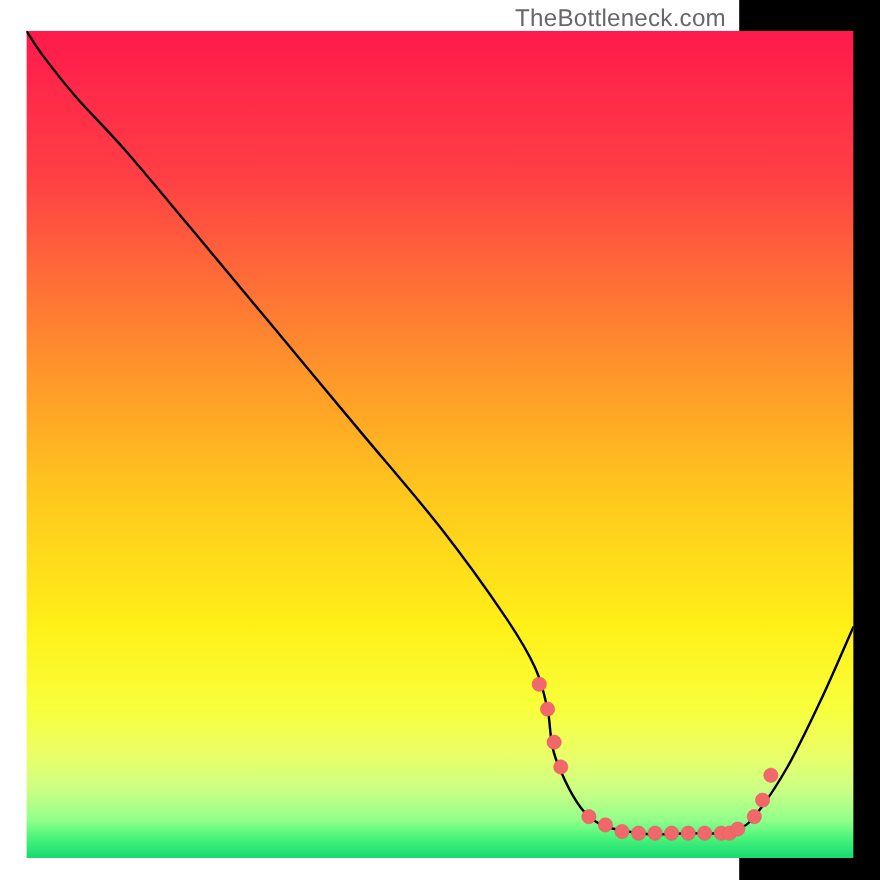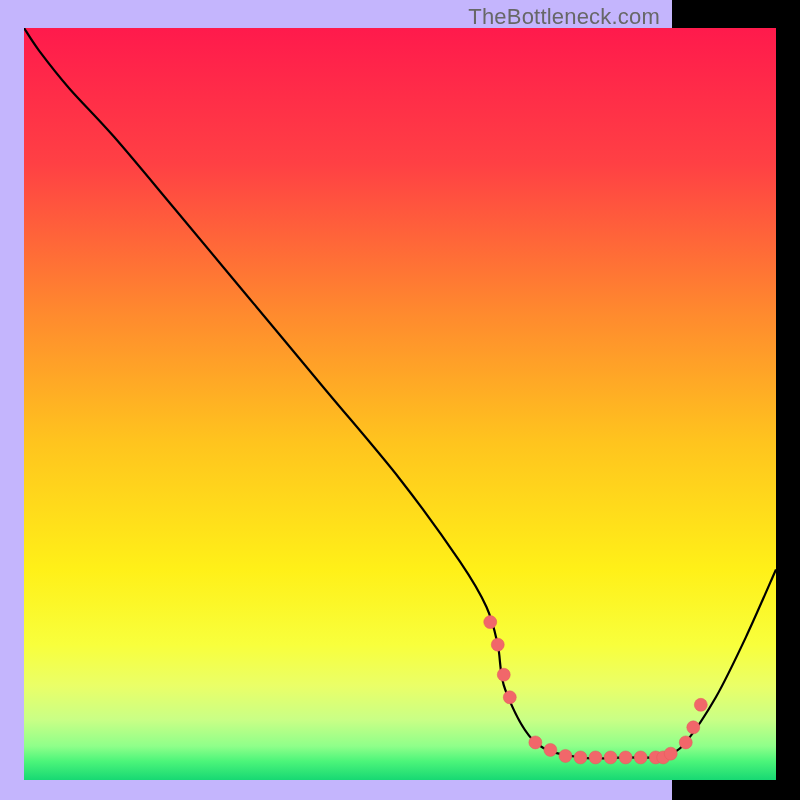--- a/index.html
+++ b/index.html
@@ -7,21 +7,21 @@
     padding: 0;
     width: 800px;
     height: 800px;
     background: #000;
     overflow: hidden;
   }
   .frame {
     position: relative;
     width: 672px;
     height: 800px;
-    background: #c4b5fd;
+    background: #ffffff;
   }
   .watermark {
     position: absolute;
     top: 4px;
     right: 12px;
     font-family: Arial, Helvetica, sans-serif;
     font-size: 22px;
     color: #676767;
     letter-spacing: 0.2px;
     font-weight: 500;

